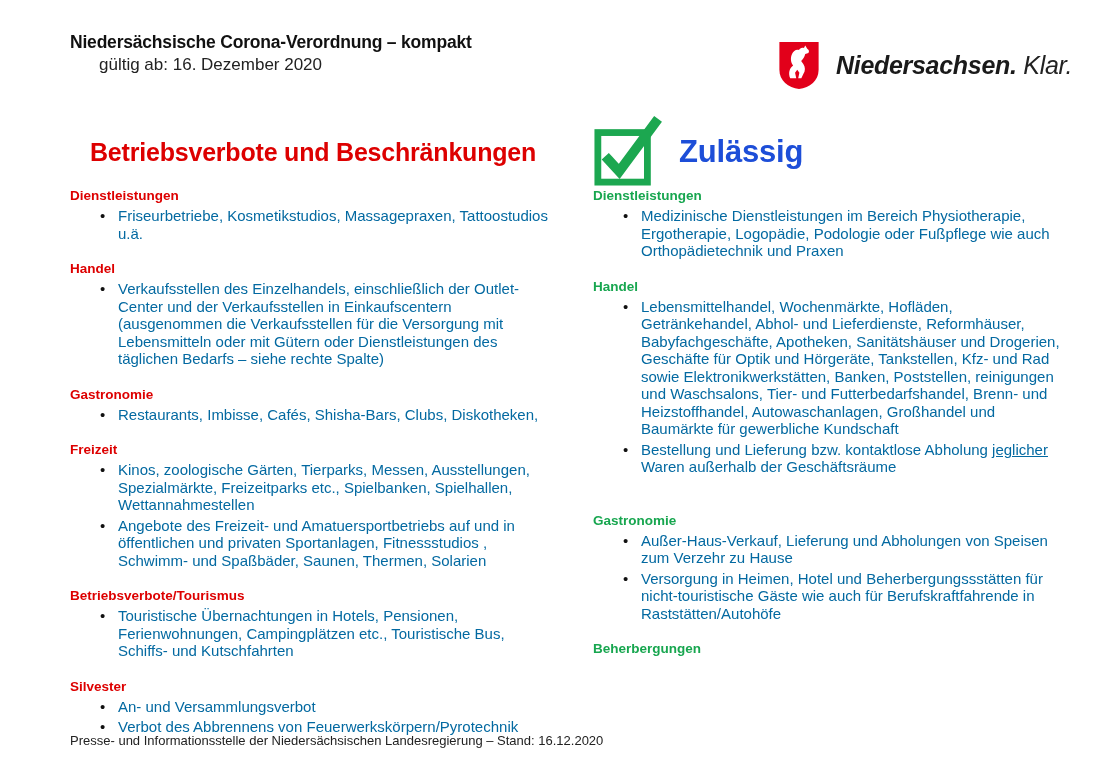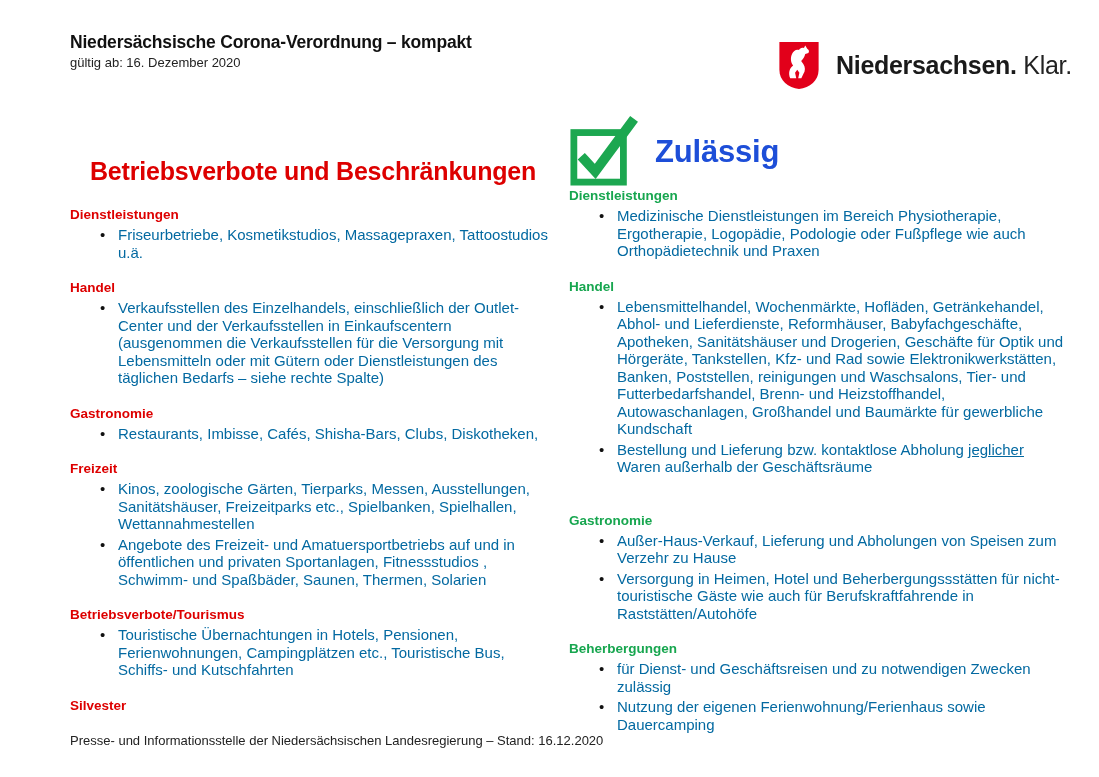--- a/index.html
+++ b/index.html
@@ -9,32 +9,32 @@
     height: 777px;
     background: #ffffff;
     font-family: "Liberation Sans", sans-serif;
     color: #1a1a1a;
     overflow: hidden;
   }
 
   
   .doc-header { position: absolute; left: 70px; top: 32px; }
   .doc-title { font-size: 17.5px; font-weight: bold; color: #111; letter-spacing: -0.2px; }
-  .doc-subtitle { font-size: 13px; color: #222; margin-top: 2px; }
+  .doc-subtitle { font-size: 17px; color: #222; margin-top: 2px; margin-left: 29px; }
 
   .brand { position: absolute; left: 776px; top: 40px; display: flex; align-items: center; gap: 14px; }
   .brand svg { display: block; }
-  .brand-text { font-size: 25px; color: #1a1a1a; white-space: nowrap; letter-spacing: -0.3px; }
+  .brand-text { font-size: 25px; color: #1a1a1a; white-space: nowrap; letter-spacing: -0.3px; font-style: italic; }
   .brand-text .b { font-weight: bold; }
   .brand-text .l { font-weight: normal; color: #222; }
 
   
   .columns {
     position: absolute; left: 70px; top: 116px;
-    width: 997px; display: flex; gap: 12px; align-items: center;
+    width: 997px; display: flex; gap: 36px;
   }
   .col { flex: 0 0 487px; }
   .col.right { flex: 1 1 auto; }
 
   .col-header { height: 72px; display: flex; align-items: center; }
   .col-header .hd-icon { flex: 0 0 auto; }
 
   .no-entry {
     width: 58px; height: 58px; border-radius: 50%;
     background: #e40000; position: relative;
@@ -129,32 +129,36 @@
           </div>
           <div class="section">
             <div class="section-heading red">Gastronomie</div>
             <ul class="bullets">
               <li>Restaurants, Imbisse, Cafés, Shisha-Bars, Clubs, Diskotheken,</li>
             </ul>
           </div>
           <div class="section">
             <div class="section-heading red">Freizeit</div>
             <ul class="bullets">
-              <li>Kinos, zoologische Gärten, Tierparks, Messen, Ausstellungen, Sanitätshäuser, Freizeitparks etc., Spielbanken, Spielhallen, Wettannahmestellen</li>
+              <li>Kinos, zoologische Gärten, Tierparks, Messen, Ausstellungen, Spezialmärkte, Freizeitparks etc., Spielbanken, Spielhallen, Wettannahmestellen</li>
               <li>Angebote des Freizeit- und Amatuersportbetriebs auf und in öffentlichen und privaten Sportanlagen, Fitnessstudios , Schwimm- und Spaßbäder, Saunen, Thermen, Solarien</li>
             </ul>
           </div>
           <div class="section">
             <div class="section-heading red">Betriebsverbote/Tourismus</div>
             <ul class="bullets">
               <li>Touristische Übernachtungen in Hotels, Pensionen, Ferienwohnungen, Campingplätzen etc., Touristische Bus, Schiffs- und Kutschfahrten</li>
             </ul>
           </div>
           <div class="section">
             <div class="section-heading red">Silvester</div>
+            <ul class="bullets">
+              <li>An- und Versammlungsverbot</li>
+              <li>Verbot des Abbrennens von Feuerwerkskörpern/Pyrotechnik</li>
+            </ul>
           </div>
         </div>
     </div>
 
     <div class="col right">
       <div class="col-header">
         <span class="hd-icon checkbox-wrap">
           <svg width="68" height="72" viewBox="0 0 70 72">
             <rect x="5" y="16" width="51" height="51" fill="none" stroke="#1ca750" stroke-width="7"></rect>
             <polyline points="16,44 27,56 64,6" fill="none" stroke="#1ca750" stroke-width="10" stroke-linecap="square" stroke-linejoin="miter"></polyline>
@@ -178,24 +182,20 @@
           </div>
           <div class="section">
             <div class="section-heading green">Gastronomie</div>
             <ul class="bullets">
               <li>Außer-Haus-Verkauf, Lieferung und Abholungen von Speisen zum Verzehr zu Hause</li>
               <li>Versorgung in Heimen, Hotel und Beherbergungssstätten für nicht-touristische Gäste wie auch für Berufskraftfahrende in Raststätten/Autohöfe</li>
             </ul>
           </div>
           <div class="section">
             <div class="section-heading green">Beherbergungen</div>
-            <ul class="bullets">
-              <li>für Dienst- und Geschäftsreisen und zu notwendigen Zwecken zulässig</li>
-              <li>Nutzung der eigenen Ferienwohnung/Ferienhaus sowie Dauercamping</li>
-            </ul>
           </div>
         </div>
     </div>
 
   </div>
 
   <div class="doc-footer">Presse- und Informationsstelle der Niedersächsischen Landesregierung – Stand: 16.12.2020</div>
 
 </div>
 

